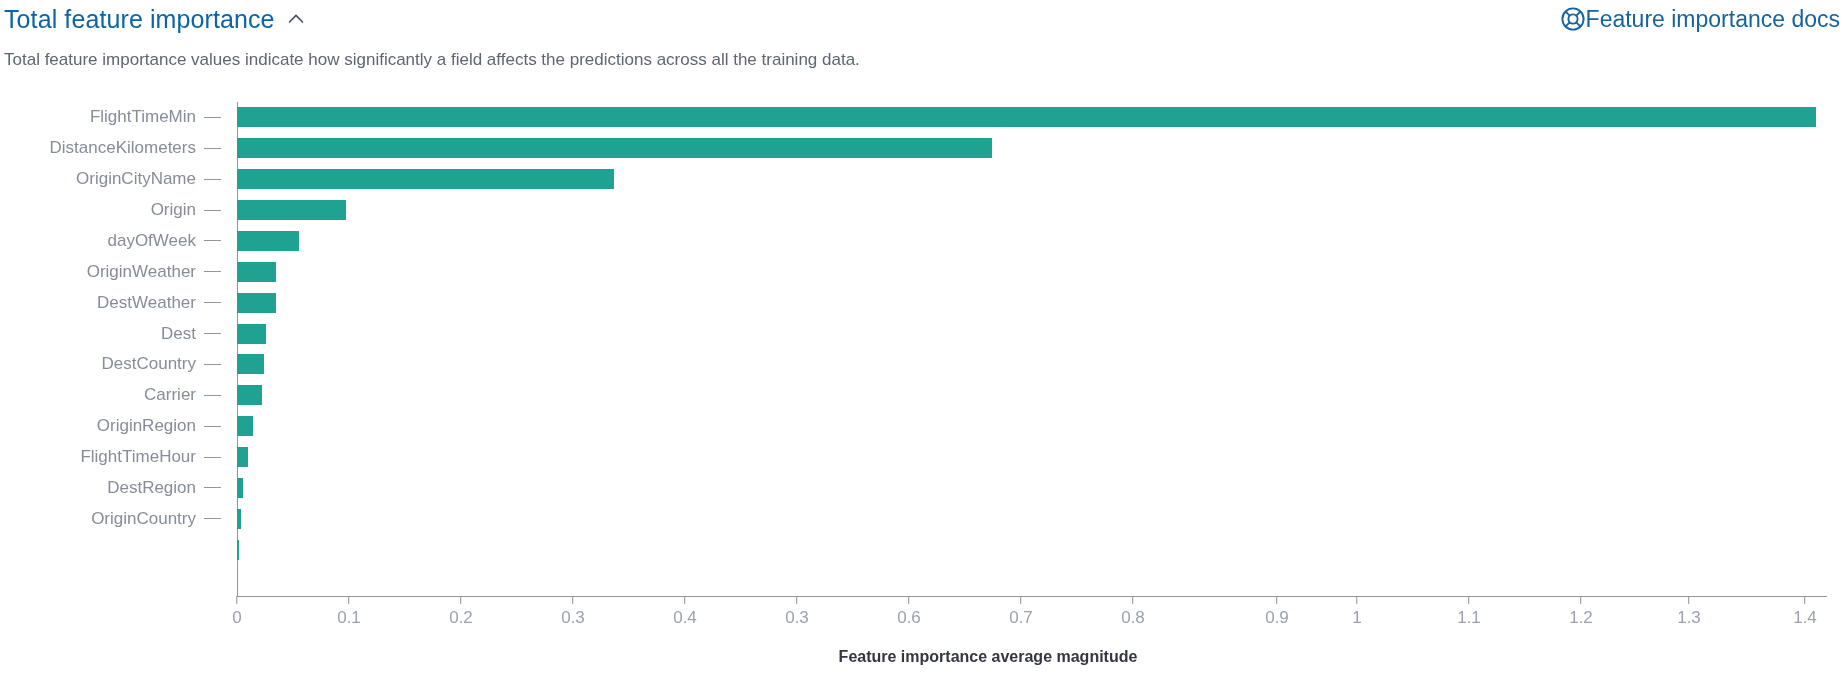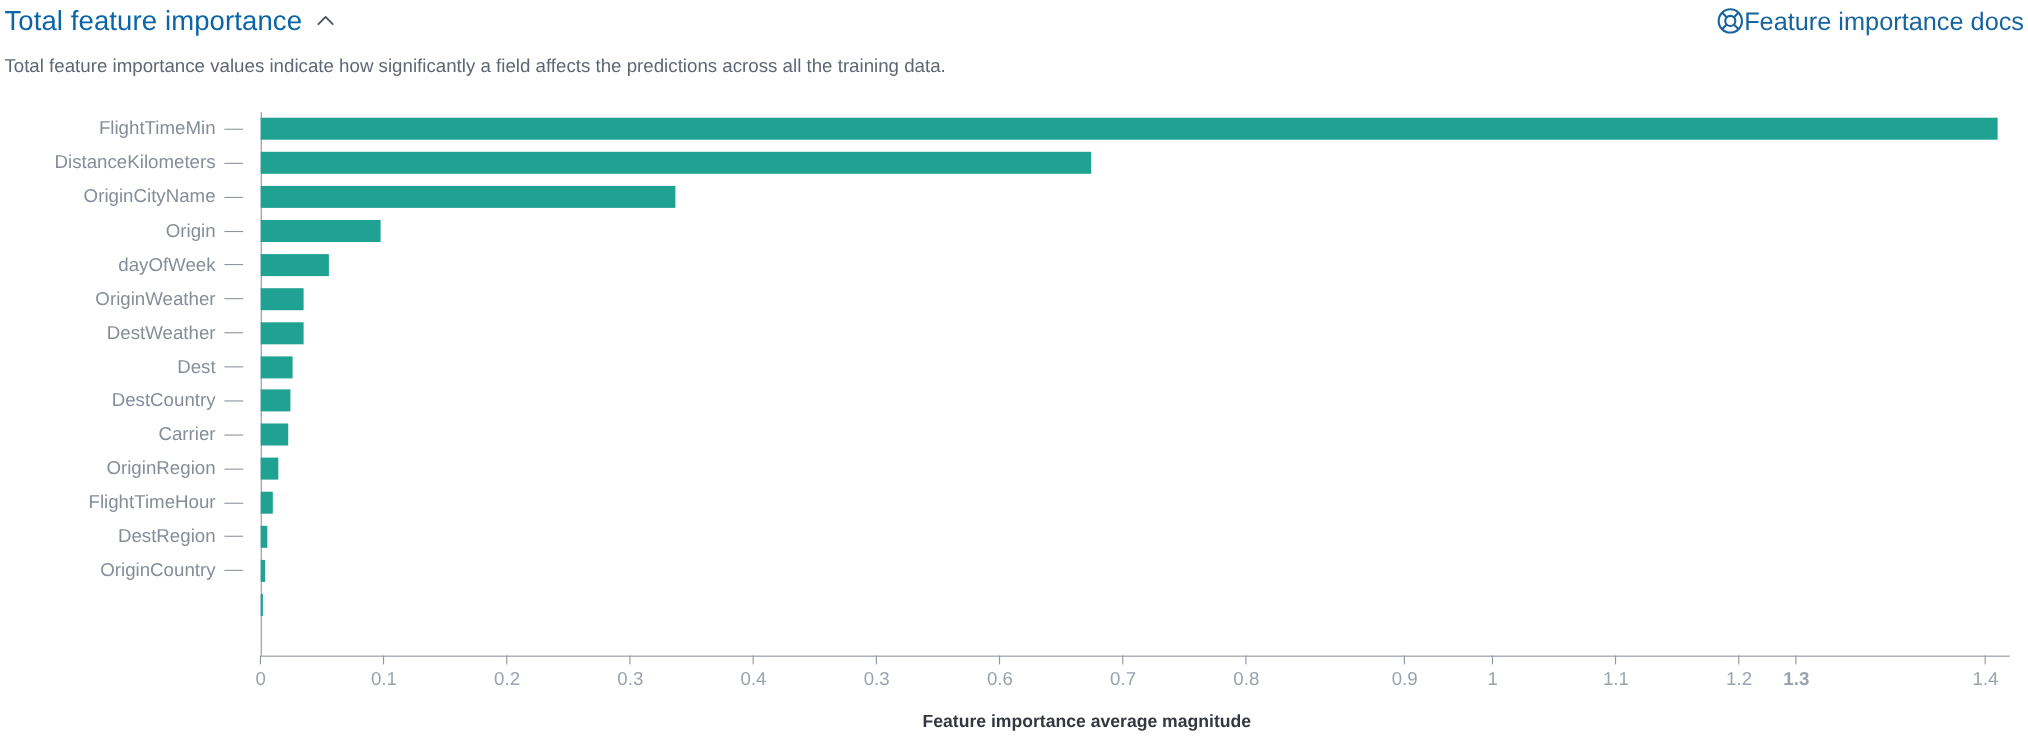--- a/index.html
+++ b/index.html
@@ -302,21 +302,21 @@
         <div class="val">1</div>
       </div>
       <div class="xtick" style="left: 1469px;">
         <div class="mark"></div>
         <div class="val">1.1</div>
       </div>
       <div class="xtick" style="left: 1581px;">
         <div class="mark"></div>
         <div class="val">1.2</div>
       </div>
-      <div class="xtick" style="left: 1633px; font-weight: bold;">
+      <div class="xtick" style="left: 1689px;">
         <div class="mark"></div>
         <div class="val">1.3</div>
       </div>
       <div class="xtick" style="left: 1805px;">
         <div class="mark"></div>
         <div class="val">1.4</div>
       </div>
     </div>
 
   <div class="xaxis-title">

